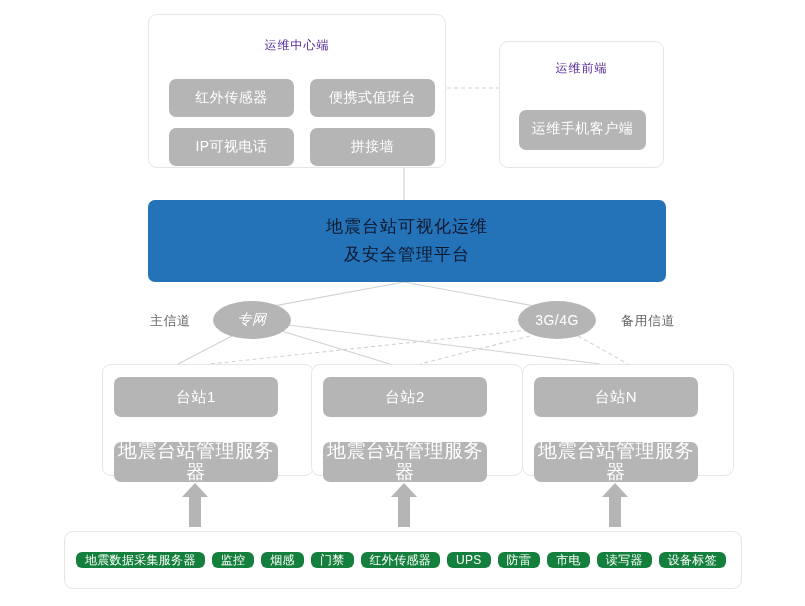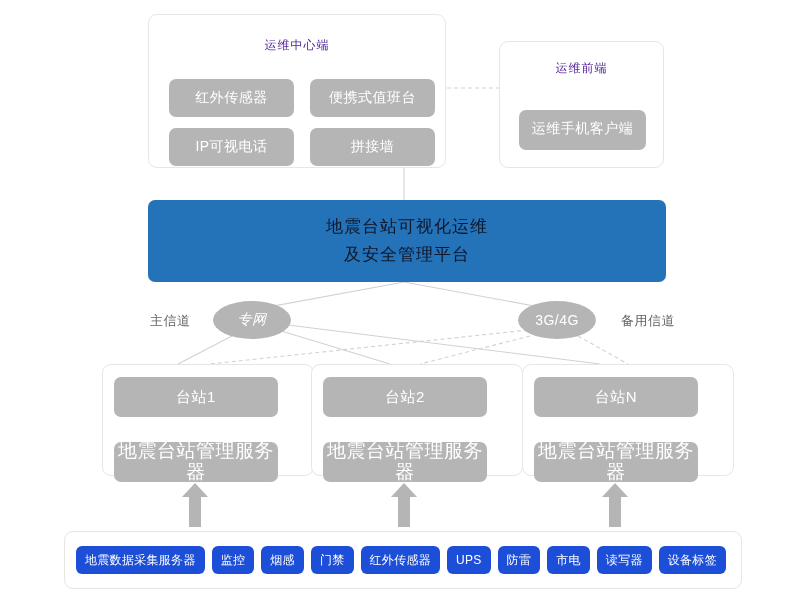--- a/index.html
+++ b/index.html
@@ -133,26 +133,26 @@
     background: #ffffff;
     border: 1px solid #e4e6e8;
     border-radius: 9px;
     box-sizing: border-box;
     display: flex;
     align-items: center;
     padding: 0 11px;
     gap: 7px;
   }
   .tag {
-    background: #1d4ed8;
+    background: #15803d;
     color: #ffffff;
     border-radius: 6px;
     font-size: 12px;
     letter-spacing: 0.3px;
-    height: 28px;
+    height: 16px;
     display: flex;
     align-items: center;
     justify-content: center;
     padding: 0 9px;
     white-space: nowrap;
     box-sizing: border-box;
   }
 </style>
 </head>
 <body>

